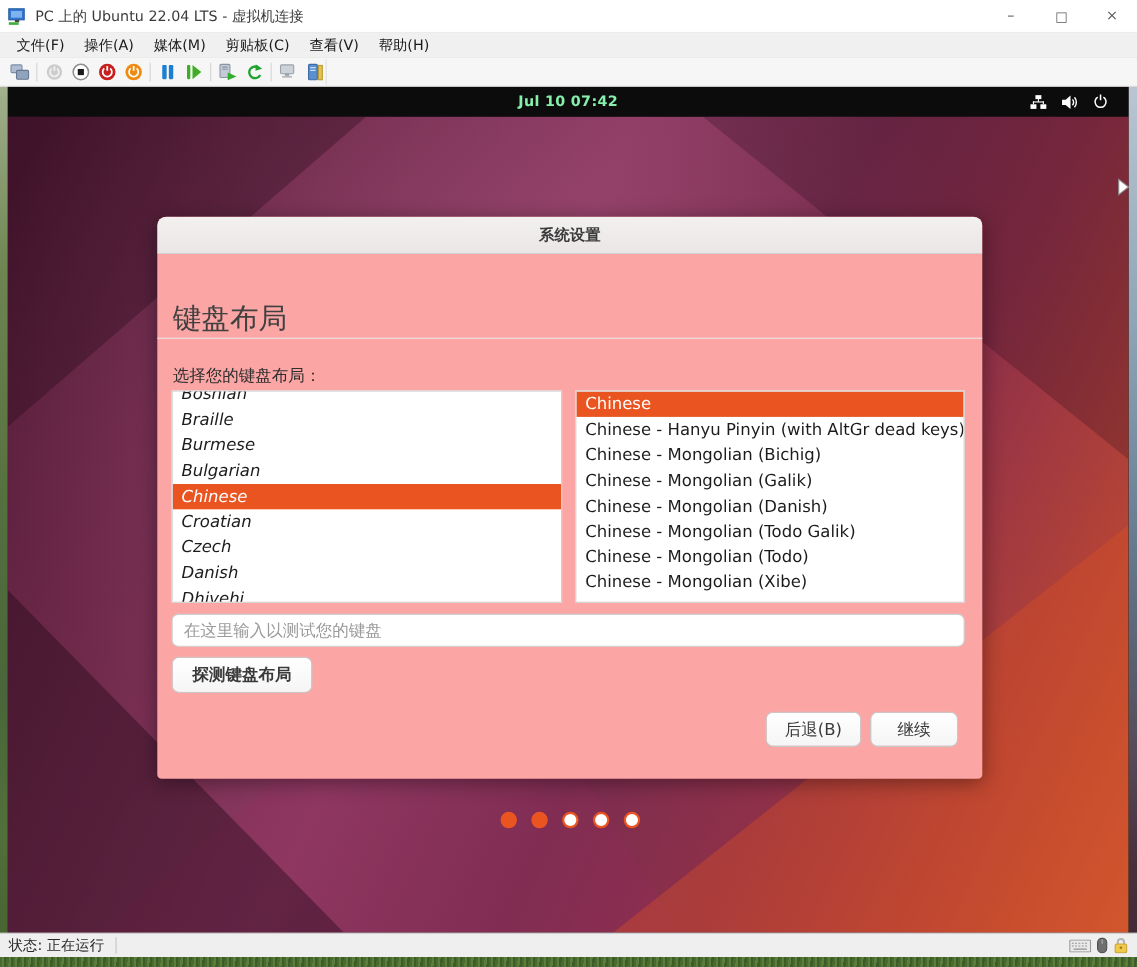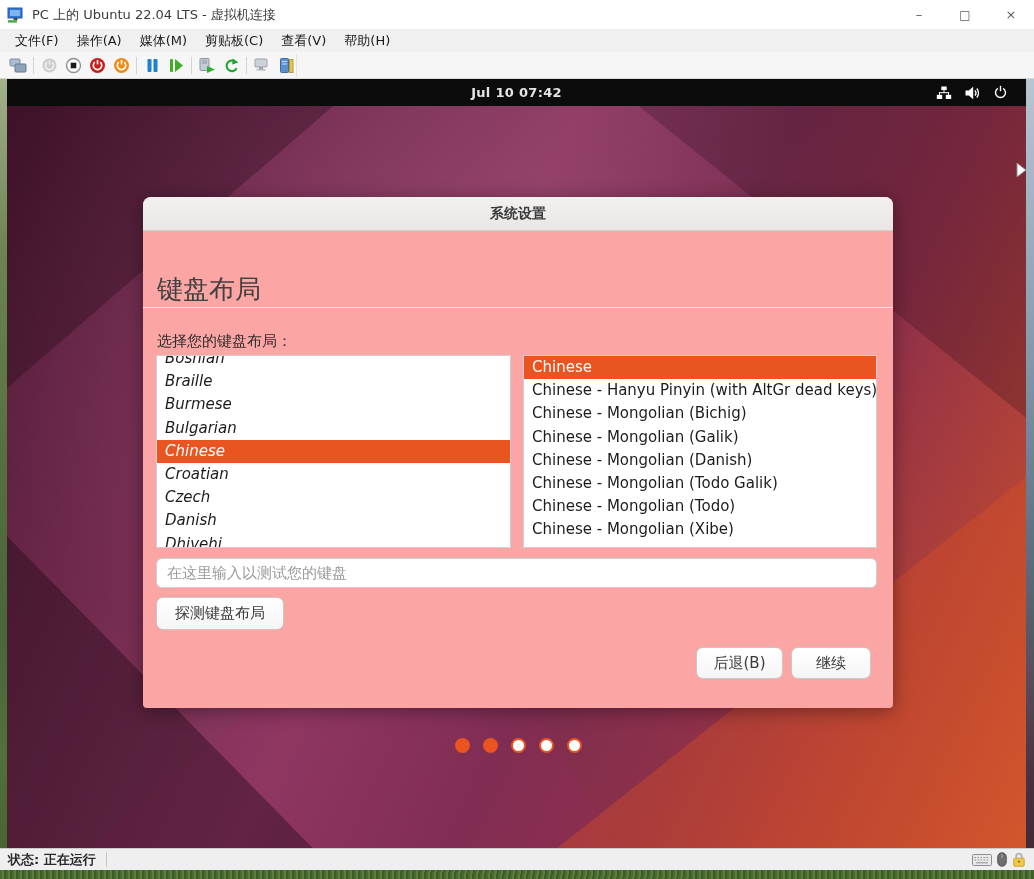--- a/index.html
+++ b/index.html
@@ -31,21 +31,21 @@
   .toolbar { position:absolute; left:0; top:52px; width:1034px; height:27px; background:#f6f6f6;
     border-bottom:1px solid #d9d9d9; display:flex; align-items:center; padding-left:6px; }
   .toolbar .island-border { position:absolute; left:296px; top:2px; height:23px; border-left:1px solid #e2e2e2; }
   .tbtn { width:24px; height:23px; display:flex; align-items:center; justify-content:center; }
   .tsep { width:1px; height:17px; background:#d4d4d4; margin:0 3px; }
 
   
   #vm { position:absolute; left:7px; top:79px; width:1019px; height:769px; overflow:hidden; background:#2a0f21; }
   .ubuntu-topbar { position:absolute; left:0; top:0; width:100%; height:27px; background:#0c0c0c;
     display:flex; align-items:center; justify-content:center; }
-  .ubuntu-clock { color:#e5e5e5; font-size:13px; font-weight:700; letter-spacing:.3px; }
+  .ubuntu-clock { color:#86efac; font-size:13px; font-weight:700; letter-spacing:.3px; }
   .ubuntu-tray { position:absolute; right:18px; top:0; height:27px; display:flex; align-items:center; gap:13px; }
   .wallpaper { position:absolute; left:0; top:27px; width:100%; height:742px;
     background:
       radial-gradient(ellipse at 42% 30%, rgba(180,100,140,.32), rgba(0,0,0,0) 55%),
       linear-gradient(115deg,#4e1834 0%,#702a4c 22%,#8d3a62 42%,#7b2d50 58%,#8f3049 72%,#b24238 86%,#cf5b31 100%);
   }
   .wp-tri { position:absolute; width:100%; height:100%; left:0; top:0; }
   .wp-t1 { clip-path:polygon(0% 58%,0% 100%,30% 100%); background:rgba(25,4,18,.38); }
   .wp-t2 { clip-path:polygon(8% 100%,42% 60%,60% 100%); background:rgba(150,45,95,.22); }
   .wp-t3 { clip-path:polygon(0% 0%,32% 0%,0% 38%); background:rgba(20,2,14,.28); }
@@ -68,32 +68,32 @@
   .listbox.left .list-inner { top:-9px;font-style:italic; }
   .row { height:23.2px; line-height:23.2px; padding-left:8px; font-size:15px; color:#1c1c1c;
     white-space:nowrap; overflow:hidden; }
   .row.selected { background:var(--accent,#E95420); color:#ffffff; }
   .test-input { position:absolute; left:13px; top:361px; width:721px; height:30px;
     border:1px solid #cfcfcf; border-radius:6px; background:#ffffff; padding:0 10px;
     font-size:15px; color:#1c1c1c; font-family:inherit; outline:none; }
   .test-input::placeholder { color:#9a9a9a; }
   .btn { border:1px solid #c8c8c8; border-radius:7px; background:linear-gradient(#ffffff,#f6f5f5);
     font-size:15px; color:#3a3a3a; font-family:inherit; }
-  .detect-btn { position:absolute; left:13px; top:400px; height:33px; padding:0 18px; }
+  .detect-btn { position:absolute; left:13px; top:400px; height:33px; padding:0 18px;font-weight:bold; }
   .back-btn { position:absolute; left:553px; top:450px; width:87px; height:32px; }
   .continue-btn { position:absolute; left:648px; top:450px; width:80px; height:32px; }
   .dots { position:absolute; left:0; top:541px; width:100%; display:flex; justify-content:center; gap:13px; }
   .dot { width:15px; height:15px; border-radius:50%; }
   .dot.filled { background:var(--accent,#E95420); }
   .dot.empty  { background:#ffffff; border:2px solid var(--accent,#E95420); }
 
   
   .statusbar { position:absolute; left:0; top:848px; width:1034px; height:22px; background:#efefef;
     border-top:1px solid #cccccc; display:flex; align-items:center; padding:0 8px; }
-  .status-text { font-size:13px; color:#2a2a2a;font-weight:bold; }
+  .status-text { font-size:13px; color:#2a2a2a; }
   .status-sep { width:1px; height:15px; background:#c6c6c6; margin-left:10px; }
   .tray-right { margin-left:auto; display:flex; align-items:center; gap:5px; }
 
   
   .host-cursor { position:absolute; left:1016px; top:162px; }
 </style>
 </head>
 <body>
 
 <div id="strip-right"></div>

